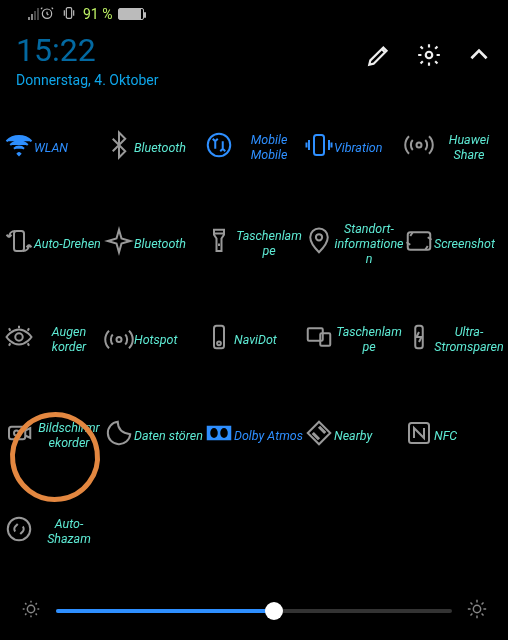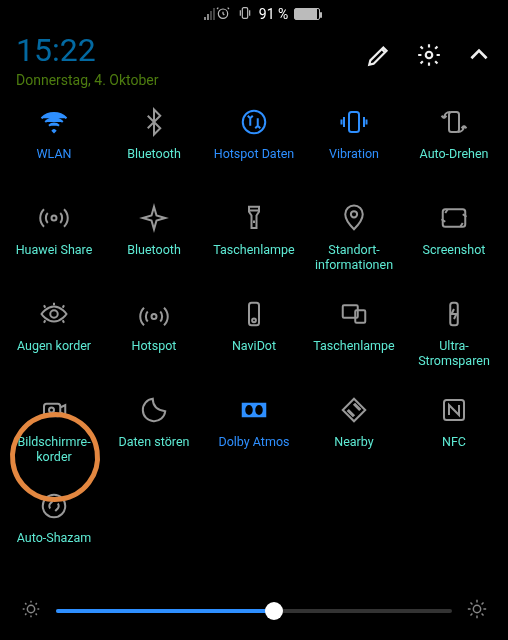--- a/index.html
+++ b/index.html
@@ -5,40 +5,40 @@
   * { margin: 0; padding: 0; box-sizing: border-box; }
   body {
     width: 508px; height: 640px;
     background: #000;
     color: #aaa;
     font-family: -apple-system, Roboto, "Helvetica Neue", Arial, sans-serif;
     overflow: hidden;
     position: relative;
   }
   
-  .status-bar { display:flex; justify-content:center; align-items:center; padding:6px 12px 2px; font-size:14px; color:#ffffff; height:24px;margin-left:16px;}
+  .status-bar { display:flex; justify-content:flex-start; align-items:center; padding:6px 12px 2px; font-size:14px; color:#bef264; height:24px;margin-left:16px;}
   .status-left, .status-right { display:flex; align-items:center; gap:6px; }
   .sig-bars { display:flex; align-items:flex-end; gap:1px; height:12px;}
   .sig-bars span{ width:2px; background:#888;}
   .sig-bars span:nth-child(1){height:3px;}
   .sig-bars span:nth-child(2){height:6px;}
   .sig-bars span:nth-child(3){height:9px; background:#444;}
   .sig-bars span:nth-child(4){height:12px; background:#444;}
   .battery { width:26px; height:12px; border:1px solid #bbb; border-radius:2px; position:relative;}
   .battery::after{content:"";position:absolute;right:-3px;top:3px;width:2px;height:6px;background:#bbb;border-radius:1px;}
   .battery-fill{height:100%; width:91%; background:#bbb;}
   
   .header { display:flex; justify-content:space-between; align-items:flex-start; padding:10px 16px 14px;}
   .clock { color:#0369a1; font-size:32px; font-weight:400; line-height:1;}
-  .date { color:#4d7c0f; font-size:14px; margin-top:6px;}
+  .date { color:#0ea5e9; font-size:14px; margin-top:6px;}
   .header-actions { display:flex; align-items:center; gap:24px; padding-top:8px;}
   .header-actions svg { width:26px; height:26px; }
   
   .tile-grid { display:grid; grid-template-columns: repeat(5, 1fr); gap:6px 0; padding:0 4px;}
-  .tile { display:flex; flex-direction:column; align-items:center; justify-content:flex-start; height:90px; cursor:pointer; position:relative;}
+  .tile { display:flex; flex-direction:row; align-items:center; justify-content:flex-start; height:90px; cursor:pointer; position:relative;font-style:italic;}
   .tile .icon-wrap { height:44px; display:flex; align-items:center; justify-content:center;}
   .tile svg { width:30px; height:30px; }
   .tile .label { font-size:12.5px; text-align:center; line-height:1.2; max-width:92px; color:#5eead4; word-break:break-word;}
   .tile.active .label { color:#2e8fff; }
   .tile.active svg { stroke:#2e8fff; }
   .tile svg { stroke:#999; fill:none; stroke-width:1.6;}
   .tile.active svg .fillable { fill:#2e8fff; stroke:#2e8fff;}
   
   .hand-circle {
     position:absolute;
@@ -131,48 +131,48 @@
       </div>
       <div class="label">Bluetooth</div>
     </div>
     <div class="tile active">
       <div class="icon-wrap">
         <span><svg viewBox="0 0 24 24">
             <circle cx="12" cy="12" r="9"></circle>
             <path d="M9 9v6M15 15V9M9 9l2-2M9 9l-2-2M15 15l2 2M15 15l-2 2"></path>
           </svg></span>
       </div>
-      <div class="label">Hotspot Daten</div>
+      <div class="label">Mobile Mobile</div>
     </div>
     <div class="tile active">
       <div class="icon-wrap">
         <span><svg viewBox="0 0 24 24">
             <rect x="8" y="4" width="8" height="16" rx="2"></rect>
             <path d="M4 8v8M2 10v4M20 8v8M22 10v4"></path>
           </svg></span>
       </div>
       <div class="label">Vibration</div>
     </div>
     <div class="tile">
       <div class="icon-wrap">
         <span><svg viewBox="0 0 24 24">
+            <circle cx="12" cy="12" r="2"></circle>
+            <path d="M7 8c-2 2-2 6 0 8M17 8c2 2 2 6 0 8M4 5c-4 4-4 10 0 14M20 5c4 4 4 10 0 14"></path>
+          </svg></span>
+      </div>
+      <div class="label">Huawei Share</div>
+    </div>
+    <div class="tile">
+      <div class="icon-wrap">
+        <span><svg viewBox="0 0 24 24">
             <rect x="8" y="4" width="8" height="16" rx="2"></rect>
             <path d="M4 9c0-3 2-5 5-5M20 15c0 3-2 5-5 5M4 9l-2-2M4 9l2-2M20 15l2 2M20 15l-2 2"></path>
           </svg></span>
       </div>
       <div class="label">Auto-Drehen</div>
-    </div>
-    <div class="tile">
-      <div class="icon-wrap">
-        <span><svg viewBox="0 0 24 24">
-            <circle cx="12" cy="12" r="2"></circle>
-            <path d="M7 8c-2 2-2 6 0 8M17 8c2 2 2 6 0 8M4 5c-4 4-4 10 0 14M20 5c4 4 4 10 0 14"></path>
-          </svg></span>
-      </div>
-      <div class="label">Huawei Share</div>
     </div>
     <div class="tile">
       <div class="icon-wrap">
         <span><svg viewBox="0 0 24 24">
             <path d="M12 3l2 7 7 2-7 2-2 7-2-7-7-2 7-2 2-7z"></path>
           </svg></span>
       </div>
       <div class="label">Bluetooth</div>
     </div>
     <div class="tile">

